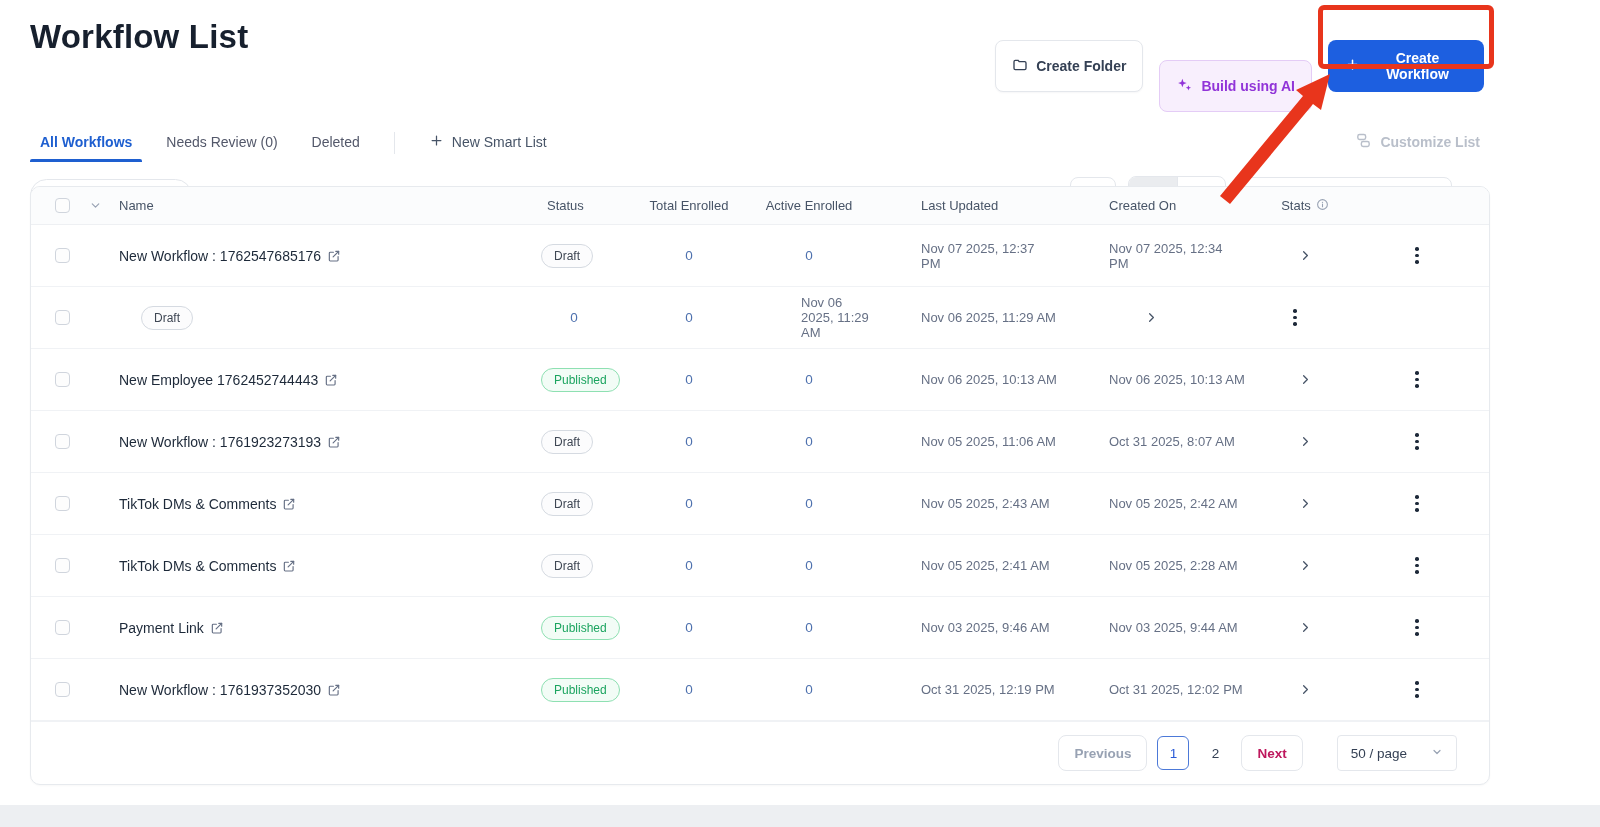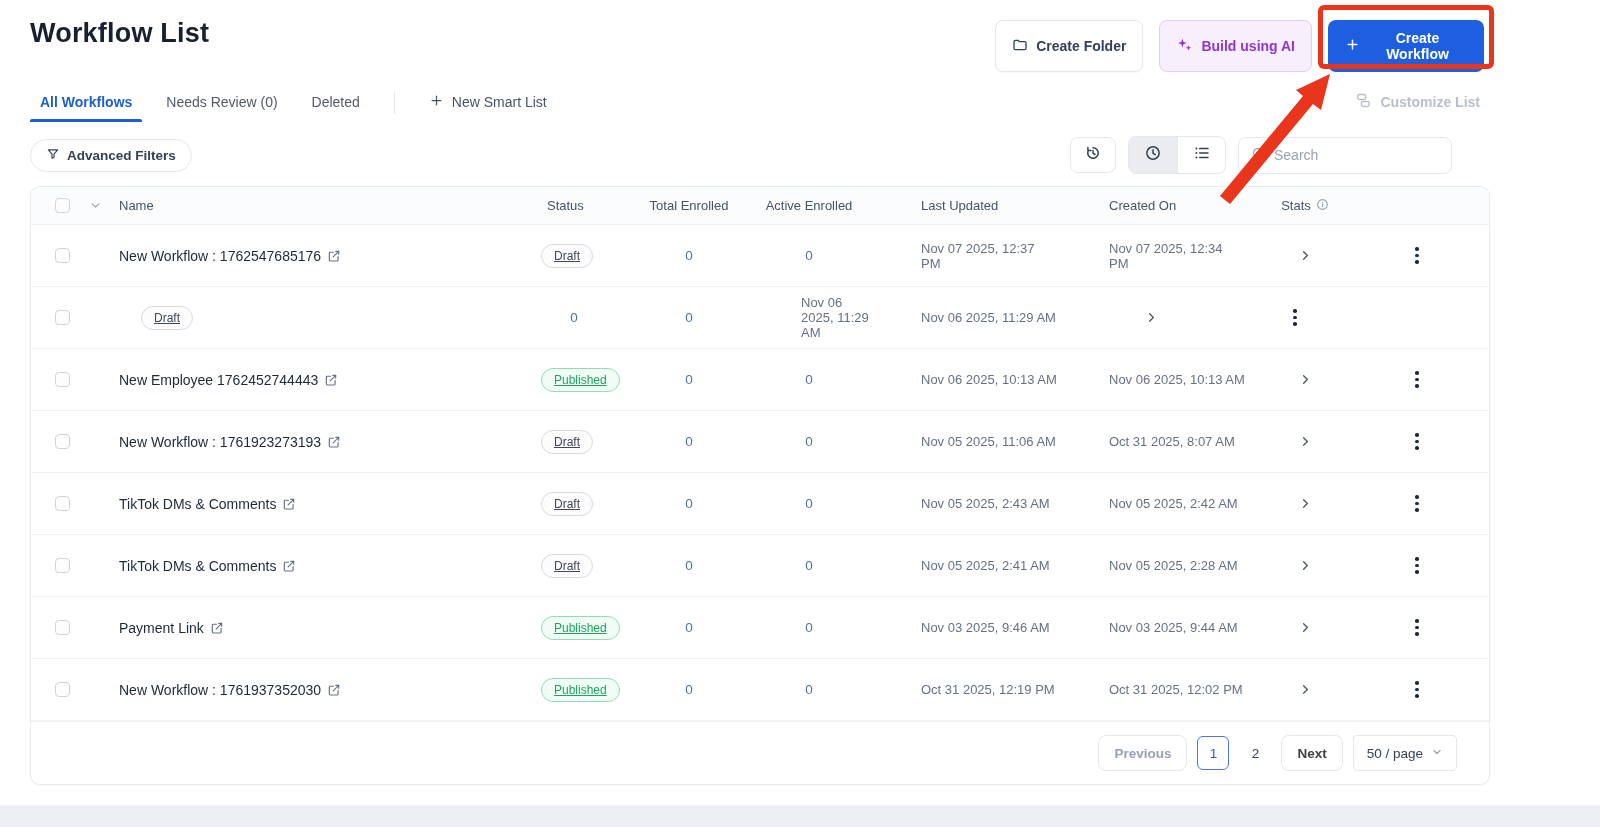--- a/index.html
+++ b/index.html
@@ -5,26 +5,26 @@
   * { margin:0; padding:0; box-sizing:border-box; }
   html,body { width:1600px; height:827px; }
   body {
     font-family:"Liberation Sans","DejaVu Sans",sans-serif;
     background:#ffffff; position:relative; overflow:hidden; color:#344054;
   }
   .bottom-strip { position:absolute; left:0; bottom:0; width:100%; height:22px; background:#edeff2; }
 
   
   .page-header { display:flex; align-items:flex-start; justify-content:space-between; padding:18px 116px 0 30px; }
-  .page-title { font-size:27px; font-weight:700; color:#17202e; letter-spacing:.2px; }
+  .page-title { font-size:33px; font-weight:700; color:#17202e; letter-spacing:.2px; }
   .header-actions { display:flex; gap:16px; align-items:center; padding-top:2px; }
   .btn { display:inline-flex; align-items:center; gap:8px; height:52px; padding:12px 16px;
          border-radius:8px; font-size:14px; font-weight:600; cursor:pointer; border:1px solid transparent; }
   .btn-outline { background:#fff; border-color:#e4e7ec; color:#344054; box-shadow:0 1px 2px rgba(16,24,40,.04); }
-  .btn-ai { background:#f8effd; border-color:#e4ccf6; color:#9134d8; }
+  .btn-ai { background:#f8effd; border-color:#e4ccf6; color:#9134d8;margin-top:40px; }
   .btn-primary { background:#1d5fe0; color:#fff; width:156px; justify-content:center; }
   .btn svg { flex:0 0 auto; }
 
   
   .annotation-rect { position:absolute; left:1318px; top:5px; width:176px; height:64px;
                      border:5px solid #e8351c; border-radius:6px; z-index:40; pointer-events:none; }
   .annotation-arrow { position:absolute; left:1180px; top:62px; z-index:40; pointer-events:none; }
 
   
   .tabs-row { display:flex; align-items:center; justify-content:space-between; padding:20px 120px 0 40px; }
@@ -61,41 +61,41 @@
   .th { font-size:13px; font-weight:500; color:#475467; }
   .th.center, .td.center { text-align:center; }
   .th.pad-date { padding-left:52px; } .td.pad-date { padding-left:52px; }
   .th.pad-status { padding-left:28px; } .td.pad-status { padding-left:22px; }
   .th-stats { display:flex; align-items:center; justify-content:center; gap:5px; }
 
   .trow { height:62px; border-bottom:1px solid #f0f2f5; background:#fff; }
   .name-cell { display:flex; align-items:center; gap:6px; font-size:14px; color:#1d2939; }
   .name-cell .ext { color:#667085; display:flex; cursor:pointer; }
   .badge { display:inline-flex; align-items:center; height:24px; padding:0 12px; border-radius:12px;
-           font-size:12px; font-weight:500; background:#fcfcfd; border:1px solid #d5dae1; color:#3f4754;text-decoration:underline; }
+           font-size:12px; font-weight:500; background:#fcfcfd; border:1px solid #d5dae1; color:#3f4754; }
   .badge.published { background:#f2fcf6; border-color:#8ee0b2; color:#1ba45f; }
   .num { font-size:13.5px; color:#4e71ae; }
   .date { font-size:13px; color:#667085; }
   .row-chevron { display:flex; justify-content:center; color:#475467; cursor:pointer; }
   .row-kebab { display:flex; justify-content:center; cursor:pointer; padding-right:20px; }
   .kebab-dots { display:flex; flex-direction:column; gap:3px; }
   .kebab-dots i { width:3.5px; height:3.5px; border-radius:50%; background:#1d2939; display:block; }
 
   .checkbox { width:15px; height:15px; border:1px solid #d0d5dd; border-radius:4px; background:#fdfdfd; cursor:pointer; }
   .hdr-chevron { color:#98a2b3; display:flex; cursor:pointer; }
 
   
   .tfoot { height:63px; display:flex; align-items:center; justify-content:flex-end; gap:10px; padding-right:32px; border-top:1px solid #f0f2f5; }
   .pg-btn { height:36px; padding:0 15px; display:flex; align-items:center; background:#fff; border:1px solid #e4e7ec;
-            border-radius:8px; font-size:13.5px; font-weight:600; color:#404040; cursor:pointer; }
+            border-radius:8px; font-size:13.5px; font-weight:600; color:#be185d; cursor:pointer; }
   .pg-btn.disabled { color:#98a2b3; cursor:default; }
   .pg-num { width:32px; height:34px; display:flex; align-items:center; justify-content:center; font-size:13.5px; color:#344054; cursor:pointer; border-radius:6px; }
   .pg-num.current { border:1px solid #4c79d8; color:#2a5bd7; background:#fff; }
-  .pg-size { display:flex; align-items:center; gap:8px; height:36px; padding:0 13px; background:#fff;
-             border:1px solid #e4e7ec; border-radius:4px; font-size:13.5px; color:#344054; cursor:pointer; }
+  .pg-size { display:flex; align-items:center; gap:24px; height:36px; padding:0 13px; background:#fff;
+             border:1px solid #e4e7ec; border-radius:4px; font-size:13.5px; color:#344054; cursor:pointer;margin-left:24px; }
 </style>
 </head>
 <body>
 
 <div class="page-header">
   <div class="page-title">Workflow List</div>
   <div class="header-actions">
     <button class="btn btn-outline">
       <span>
         <svg width="16" height="16" viewBox="0 0 24 24" fill="none" stroke="#344054" stroke-width="2" stroke-linecap="round" stroke-linejoin="round">

